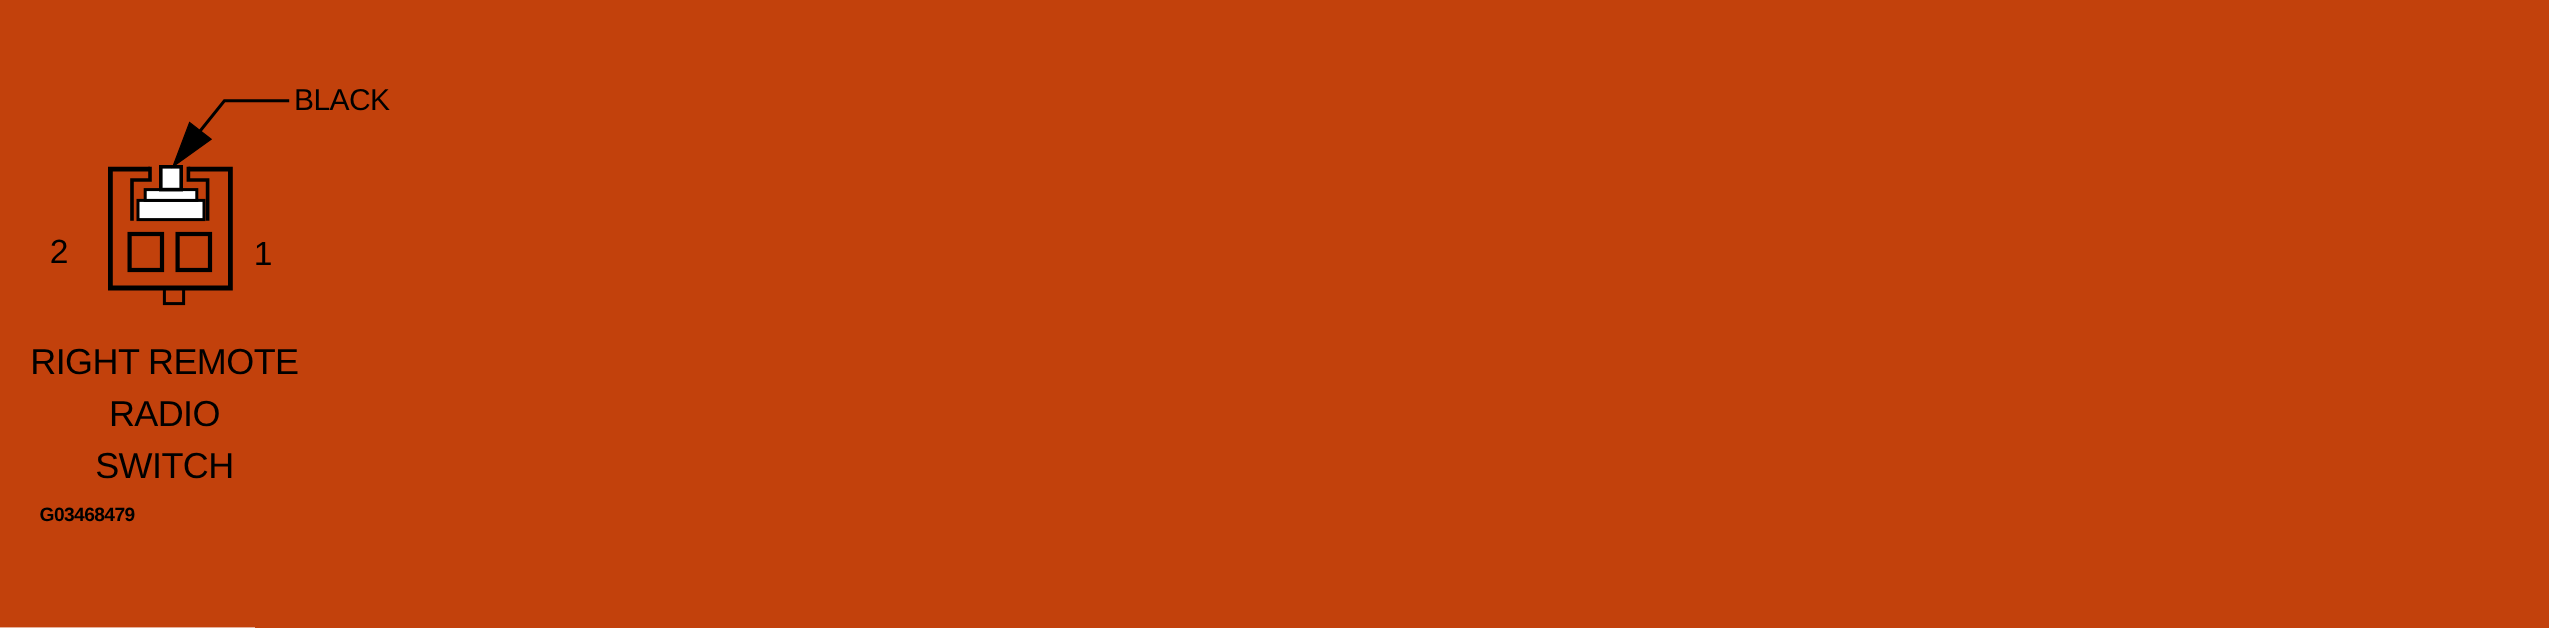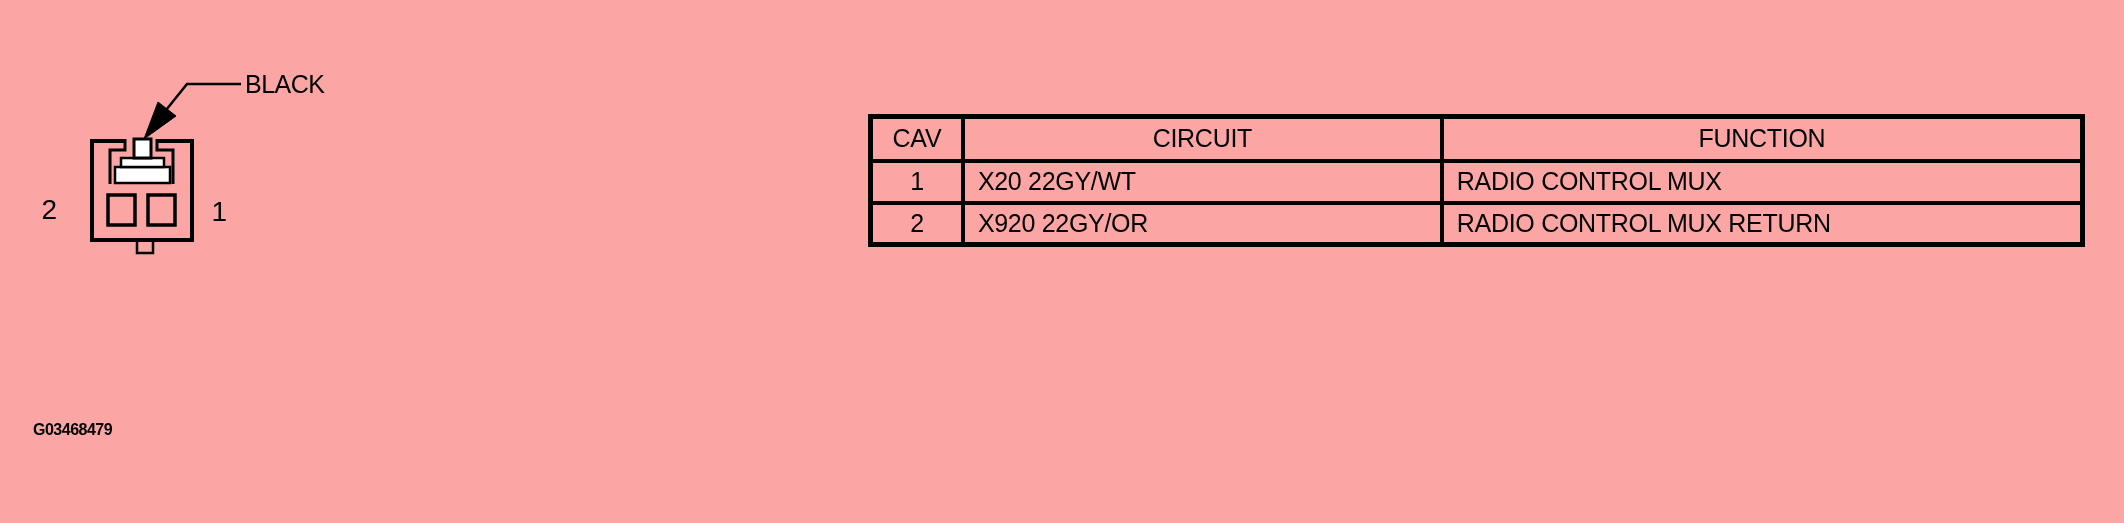--- a/index.html
+++ b/index.html
@@ -1,21 +1,21 @@
 <!DOCTYPE html>
 <html><head>
 <meta charset="utf-8">
 <style>
   * { margin: 0; padding: 0; box-sizing: border-box; }
   html, body { background: #ffffff; }
   .page {
     position: relative;
     width: 2124px;
     height: 523px;
-    background: #fca5a5;
+    background: #c2410c;
     color: #000000;
     font-family: "Liberation Sans", sans-serif;
     overflow: hidden;
     text-decoration: underline;
   }
 
   
   .figure { position: absolute; left: 0; top: 0; width: 360px; height: 523px; }
   .connector-svg { position: absolute; left: 0; top: 0; }
 
@@ -84,39 +84,21 @@
 
       <polyline points="241,84 187,84 150,130" fill="none" stroke="#000" stroke-width="2.5"></polyline>
       <polygon points="144,139 176,116 158,102" fill="#000" stroke="#000" stroke-width="1"></polygon>
     </svg>
 
     <div class="black-label">BLACK</div>
 
     <div class="pin-num pin-num-left">2</div>
     <div class="pin-num pin-num-right">1</div>
 
+    <div class="figure-caption">RIGHT REMOTE
+RADIO
+SWITCH</div>
 
     <div class="figure-id">G03468479</div>
   </div>
 
-  <table class="pinout">
-    <thead>
-      <tr>
-        <th class="col-cav">CAV</th>
-        <th class="col-circuit">CIRCUIT</th>
-        <th class="col-function">FUNCTION</th>
-      </tr>
-    </thead>
-    <tbody>
-      <tr>
-        <td class="cell-cav">1</td>
-        <td class="cell-circuit">X20 22GY/WT</td>
-        <td class="cell-function">RADIO CONTROL MUX</td>
-      </tr>
-      <tr>
-        <td class="cell-cav">2</td>
-        <td class="cell-circuit">X920 22GY/OR</td>
-        <td class="cell-function">RADIO CONTROL MUX RETURN</td>
-      </tr>
-    </tbody>
-  </table>
 
 </div>
 
 </body></html>

